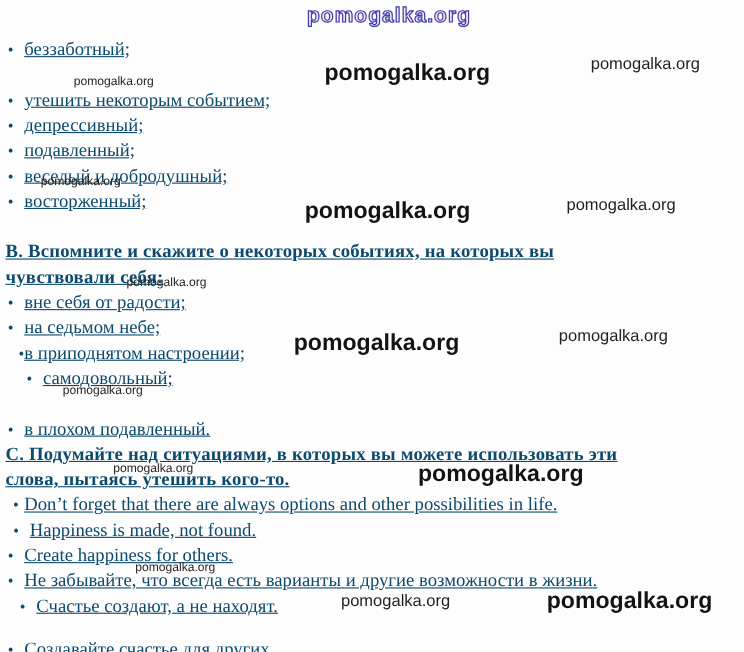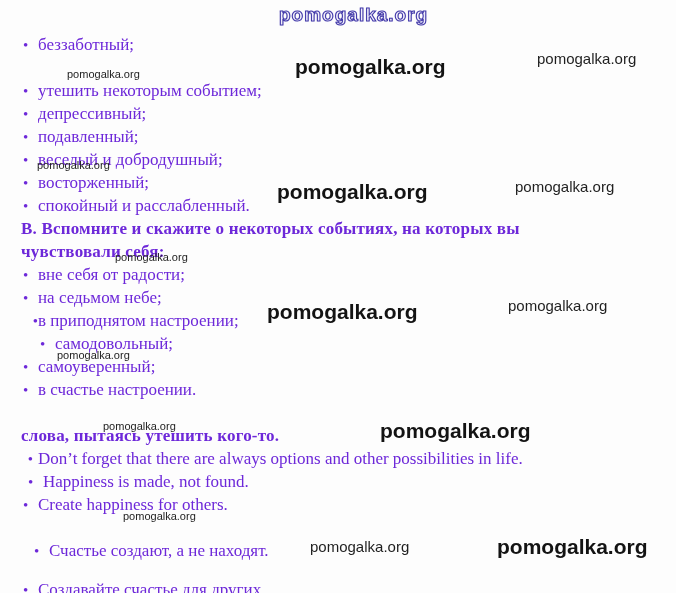--- a/index.html
+++ b/index.html
@@ -3,26 +3,27 @@
 <meta charset="utf-8">
 <style>
   html,body { margin:0; padding:0; background:#ffffff; }
   .page {
     position:relative;
     width:676px; height:593px;
     background:#fdfdfd;
     overflow:hidden;
   }
   .doc-line {
-    position:absolute; left:16px;
+    position:absolute; left:0;
     white-space:nowrap;
     font-family:"Liberation Serif", serif;
     font-size:17px;
     line-height:23px;
-    color:#6d28d9;
+    color:#0c4a6e;
+    text-decoration:underline;
   }
   .bullet-line { padding-left:7px; }
   .bullet-line .bullet {
     display:inline-block;
     width:15px;
     font-size:15px;
   }
   .heading-line {
     padding-left:5px;
     font-weight:bold;
@@ -47,33 +48,33 @@
 </head>
 <body>
 
 <div class="page" style="background: rgb(253, 253, 253);">
     <div class="doc-line bullet-line" style="top: 33px;"><span class="bullet">•</span><span>беззаботный;</span></div>
     <div class="doc-line bullet-line" style="top: 79px;"><span class="bullet">•</span><span>утешить некоторым событием;</span></div>
     <div class="doc-line bullet-line" style="top: 102px;"><span class="bullet">•</span><span>депрессивный;</span></div>
     <div class="doc-line bullet-line" style="top: 125px;"><span class="bullet">•</span><span>подавленный;</span></div>
     <div class="doc-line bullet-line" style="top: 148px;"><span class="bullet">•</span><span>веселый и добродушный;</span></div>
     <div class="doc-line bullet-line" style="top: 171px;"><span class="bullet">•</span><span>восторженный;</span></div>
-    <div class="doc-line bullet-line" style="top: 194px;"><span class="bullet">•</span><span>спокойный и расслабленный.</span></div>
     <div class="doc-line heading-line" style="top: 217px;">В. Вспомните и скажите о некоторых событиях, на которых вы</div>
     <div class="doc-line heading-line" style="top: 240px;">чувствовали себя:</div>
     <div class="doc-line bullet-line" style="top: 263px;"><span class="bullet">•</span><span>вне себя от радости;</span></div>
     <div class="doc-line bullet-line" style="top: 286px;"><span class="bullet">•</span><span>на седьмом небе;</span></div>
     <div class="doc-line bullet-line" style="top: 309px; text-align: right;"><span class="bullet">•</span><span>в приподнятом настроении;</span></div>
     <div class="doc-line bullet-line" style="top: 332px; padding-left: 24px;"><span class="bullet">•</span><span>самодовольный;</span></div>
-    <div class="doc-line bullet-line" style="top: 355px;"><span class="bullet">•</span><span>самоуверенный;</span></div>
-    <div class="doc-line bullet-line" style="top: 378px;"><span class="bullet">•</span><span>в счастье настроении.</span></div>
+    <div class="doc-line bullet-line" style="top: 378px;"><span class="bullet">•</span><span>в плохом подавленный.</span></div>
+    <div class="doc-line heading-line" style="top: 401px;">С. Подумайте над ситуациями, в которых вы можете использовать эти</div>
     <div class="doc-line heading-line" style="top: 424px;">слова, пытаясь утешить кого-то.</div>
     <div class="doc-line bullet-line" style="top: 447px; text-align: center;"><span class="bullet">•</span><span>Don’t forget that there are always options and other possibilities in life.</span></div>
     <div class="doc-line bullet-line" style="top: 470px; padding-left: 12px;"><span class="bullet">•</span><span>Happiness is made, not found.</span></div>
     <div class="doc-line bullet-line" style="top: 493px;"><span class="bullet">•</span><span>Create happiness for others.</span></div>
+    <div class="doc-line bullet-line" style="top: 516px;"><span class="bullet">•</span><span>Не забывайте, что всегда есть варианты и другие возможности в жизни.</span></div>
     <div class="doc-line bullet-line" style="top: 539px; padding-left: 18px;"><span class="bullet">•</span><span>Счастье создают, а не находят.</span></div>
     <div class="doc-line bullet-line" style="top: 562px; margin-top: 16px;"><span class="bullet">•</span><span>Создавайте счастье для других.</span></div>
     <div class="wm wm-outline" style="left: 279px; top: 4px;">pomogalka.org</div>
     <div class="wm wm-small" style="left: 67px; top: 68px;">pomogalka.org</div>
     <div class="wm wm-bold" style="left: 295px; top: 55px;">pomogalka.org</div>
     <div class="wm wm-regular" style="left: 537px; top: 50px;">pomogalka.org</div>
     <div class="wm wm-small" style="left: 37px; top: 159px;">pomogalka.org</div>
     <div class="wm wm-bold" style="left: 277px; top: 180px;">pomogalka.org</div>
     <div class="wm wm-regular" style="left: 515px; top: 178px;">pomogalka.org</div>
     <div class="wm wm-small" style="left: 115px; top: 251px;">pomogalka.org</div>

